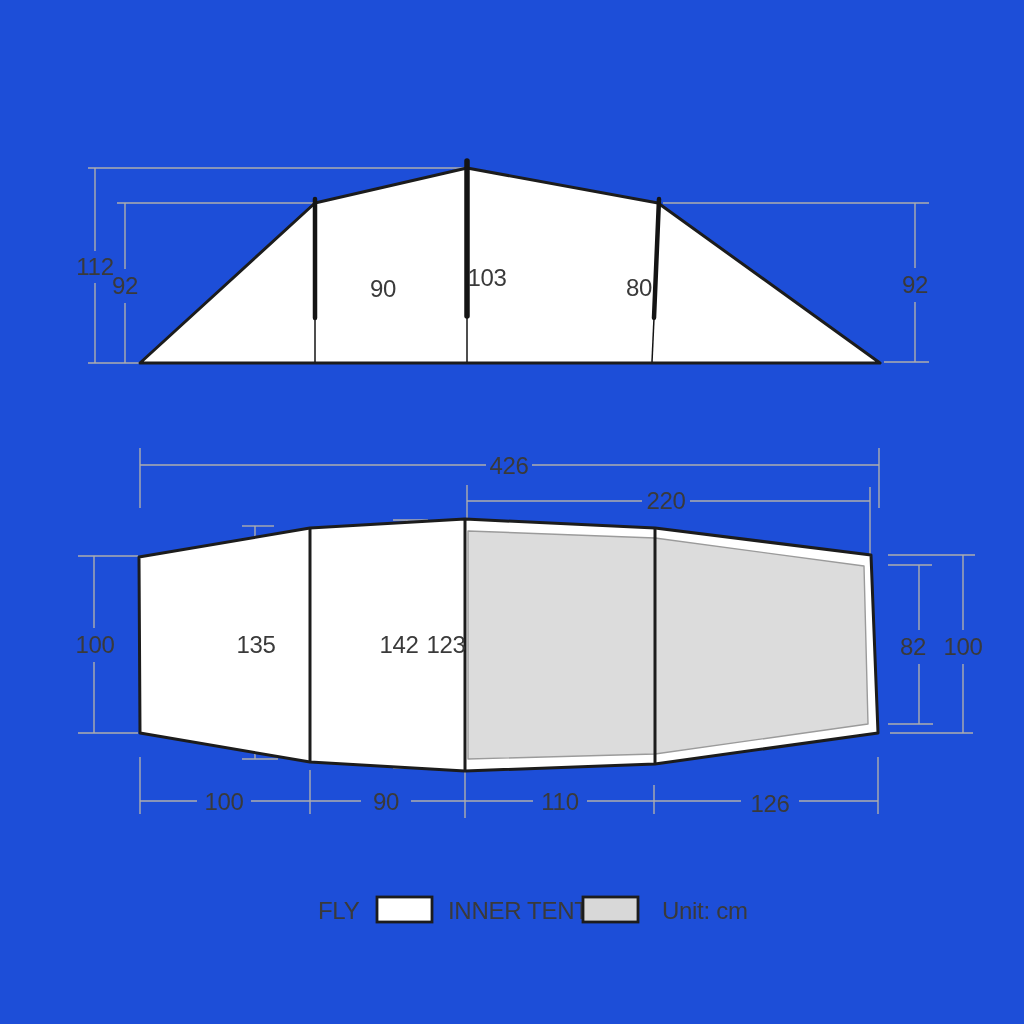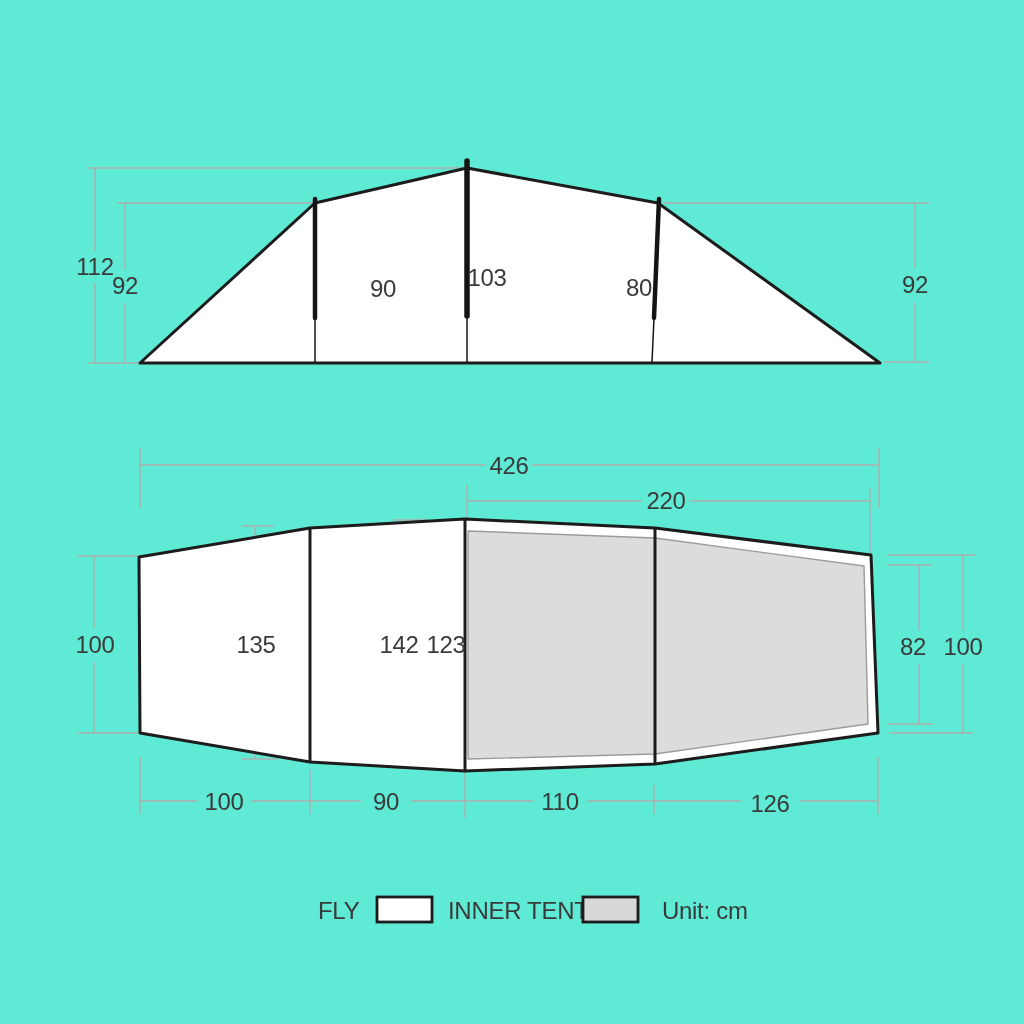--- a/index.html
+++ b/index.html
@@ -1,16 +1,16 @@
 <!DOCTYPE html>
 <html><head>
 <meta charset="utf-8">
 <style>
   html,body{margin:0;padding:0;background:#ffffff;}
-  .stage{width:1024px;height:1024px;position:relative;background:#5eead4;overflow:hidden;}
+  .stage{width:1024px;height:1024px;position:relative;background:#1d4ed8;overflow:hidden;}
   svg{display:block;}
   .fly-shape{fill:#ffffff;stroke:#1c1c1c;stroke-width:3;stroke-linejoin:round;}
   .division{stroke:#1c1c1c;stroke-width:3;fill:none;}
   .inner-shape{fill:#dcdcdc;stroke:#9b9b9b;stroke-width:1.4;stroke-linejoin:round;}
   .door-shape{fill:#ffffff;stroke:#4a4a4a;stroke-width:1.4;stroke-linejoin:round;}
   .pole{stroke:#141414;stroke-width:4.5;stroke-linecap:round;fill:none;}
   .pole-peak{stroke-width:5.5;}
   .pole-thin{stroke:#141414;stroke-width:1.5;fill:none;}
   .dim{stroke:#aeaeae;stroke-width:1.4;fill:none;}
   .lbl{font-family:"Liberation Sans","DejaVu Sans",sans-serif;font-size:24px;letter-spacing:-0.3px;

